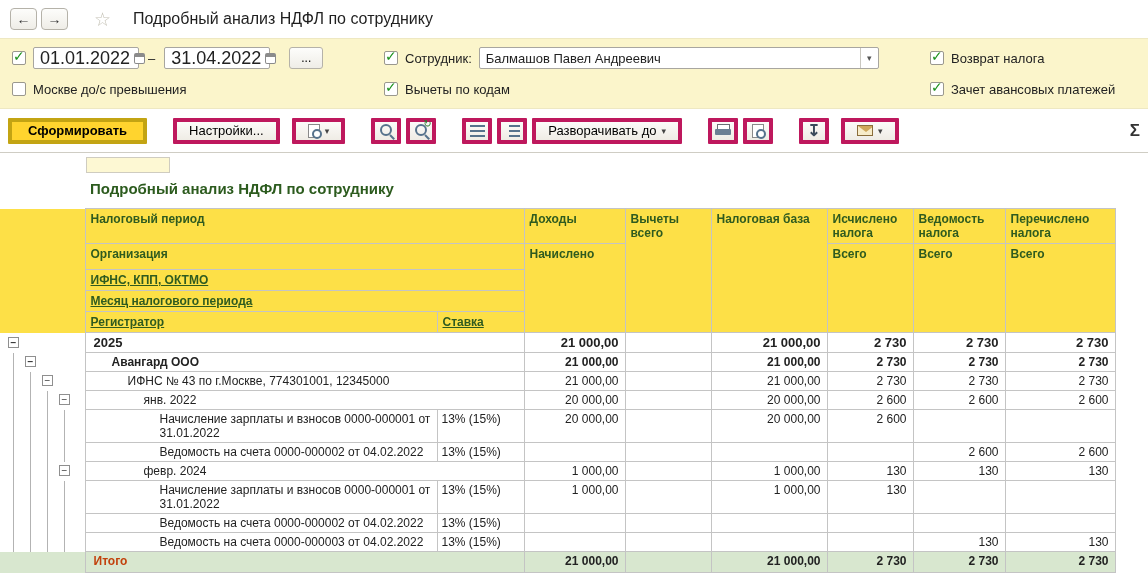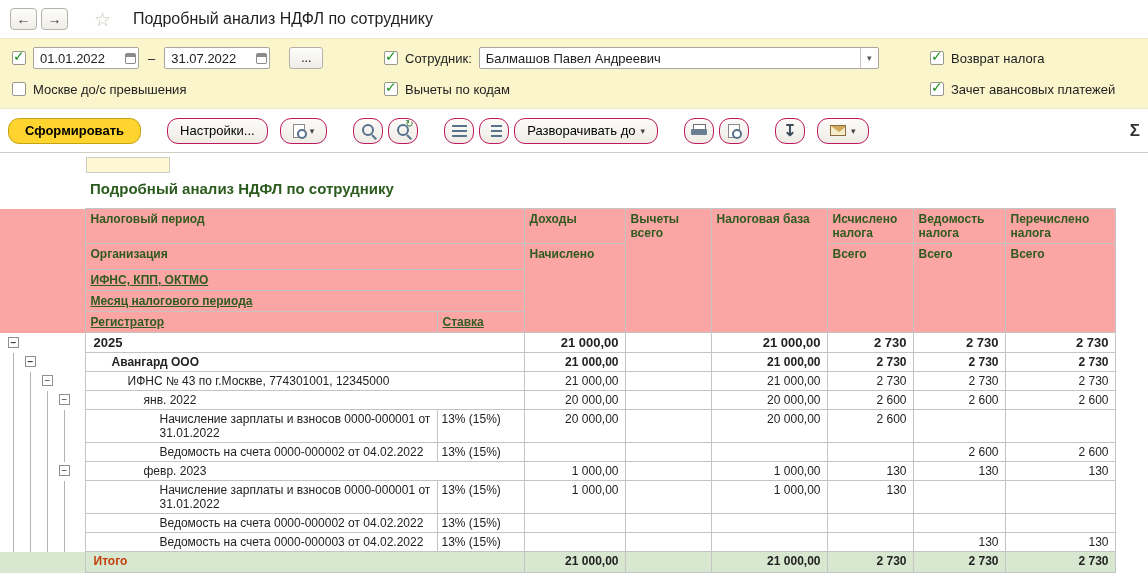--- a/index.html
+++ b/index.html
@@ -20,36 +20,36 @@
     padding:8px 12px; display:flex; font-size:13px; }
   .fcol { display:flex; flex-direction:column; gap:9px; }
   .fcol1 { width:372px; } .fcol2 { width:546px; } .fcol3 { flex:1; }
   .frow { display:flex; align-items:center; gap:7px; height:22px; }
   .cb { width:14px; height:14px; border:1px solid #9a988e; background:#fff; border-radius:2px;
     position:relative; flex:0 0 auto; cursor:pointer; }
   .cb .tick { position:absolute; left:0px; top:-4px; font-size:14px; font-weight:bold;
     color:#1d921d; font-style:normal; }
   .datebox { width:106px; height:22px; border:1px solid #a8a6a0; background:#fff; border-radius:2px;
     display:flex; align-items:center; padding-left:6px; gap:4px; }
-  .datebox .dval { flex:1; font-size:13px; }
+  .datebox .dval { flex:1; font-size:18px; }
   .calbtn { width:16px; height:18px; display:flex; align-items:center; justify-content:center; cursor:pointer; }
   .ic-cal { width:11px; height:11px; border:1px solid #8b8b8b; border-top:4px solid #8b8b8b; border-radius:2px; background:#fff; }
   .dash { margin:0 2px; }
   .morebtn { width:34px; height:22px; margin-left:12px; border:1px solid #b5b2a9; border-radius:3px;
     background:linear-gradient(#fdfdfb,#efede7); font-size:12px; cursor:pointer; }
   .combo { width:400px; height:22px; border:1px solid #a8a6a0; border-radius:2px; background:#fff;
     display:flex; align-items:center;gap:37px; }
   .combo .cval { flex:1; padding-left:6px; font-size:13px; white-space:nowrap; overflow:hidden; }
   .combo .arr { width:18px; height:100%; border-left:1px solid #c9c7c0; display:flex; align-items:center;
     justify-content:center; font-size:9px; color:#555; cursor:pointer; }
 
   
   .toolbar { height:44px; display:flex; align-items:center; padding:0 0 0 8px; background:#fff;
     border-bottom:1px solid #cfcdc4; }
-  .btn { height:26px; border:1px solid #be185d; border-radius:11px; padding:0 12px; font-size:13px;
+  .btn { height:26px; border:4px solid #be185d; border-radius:1px; padding:0 12px; font-size:13px;
     background:linear-gradient(#fcfbf9,#efece5); display:inline-flex; align-items:center; gap:5px;
     cursor:pointer; white-space:nowrap; }
   .btn.primary { background:#ffd42e; border-color:#c3a413; font-weight:bold; padding:0 16px; }
   .ibtn { width:30px; padding:0; justify-content:center; }
   .darr { font-size:9px; color:#444; }
   .sp10 { width:12px; } .sp6 { width:5px; } .sp24 { width:26px; }
   .ic-search { position:relative; width:15px; height:15px; display:inline-block; }
   .ic-search::before { content:""; position:absolute; left:1px; top:1px; width:8px; height:8px;
     border:2px solid #56728c; border-radius:50%; }
   .ic-search::after { content:""; position:absolute; left:11px; top:11px; width:6px; height:2px;
@@ -79,21 +79,21 @@
   .report { position:relative; }
   .corner { width:84px; height:16px; background:#fdf8d3; border:1px solid #cfccc0; margin:4px 0 0 86px; }
   .rtitle { margin:7px 0 11px 90px; font-size:15px; font-weight:bold; color:#2c5b1e; }
   table.rep { border-collapse:collapse; table-layout:fixed; width:1115px; font-size:12px; }
   table.rep td { border:1px solid #c4c4c4; vertical-align:top; padding:2px 4px; }
   td.gut { border:none !important; position:relative; padding:0; }
   .vl { position:absolute; top:0; bottom:0; width:1px; background:#b3b3b3; }
   .exp { position:absolute; top:50%; margin-top:-6px; width:11px; height:11px; border:1px solid #8f8f8f;
     background:#fff; font-size:10px; line-height:9px; text-align:center; color:#333;
     font-style:normal; cursor:pointer; z-index:2; }
-  tr.h td { background:#fca5a5; color:#2f5b1f; font-weight:bold; padding:3px 5px; line-height:14px; }
+  tr.h td { background:#fde047; color:#2f5b1f; font-weight:bold; padding:3px 5px; line-height:14px; }
   tr.hr1 td { height:34px; }
   tr.hr2 td { height:26px; }
   tr.hr3 td, tr.hr4 td, tr.hr5 td { height:18px;text-decoration:underline; }
   .lbl { white-space:normal; }
   .ind0 { padding-left:8px !important; }
   .ind1 { padding-left:26px !important; }
   .ind2 { padding-left:42px !important; }
   .ind3 { padding-left:58px !important; }
   .ind4 { padding-left:74px !important; }
   .num { text-align:right; white-space:nowrap; padding-right:6px !important; }
@@ -124,21 +124,21 @@
           <i class="tick">✓</i>
         </span>
       <span class="datebox">
         <span class="dval">01.01.2022</span>
         <span class="calbtn">
             <i class="ic-cal"></i>
           </span>
       </span>
       <span class="dash">–</span>
       <span class="datebox">
-        <span class="dval">31.07.2022</span>
+        <span class="dval">31.04.2022</span>
         <span class="calbtn">
             <i class="ic-cal"></i>
           </span>
       </span>
       <button class="morebtn">...</button>
     </div>
     <div class="frow">
       <span class="cb"></span>
       <label>Москве до/с превышения</label>
     </div>
@@ -369,21 +369,21 @@
       <td class="num">2 600</td>
     </tr>
 
     <tr class="rb">
       <td class="gut">
             <i class="vl" style="left:13px"></i>
             <i class="vl" style="left:30px"></i>
             <i class="vl" style="left:47px"></i>
             <i class="exp" style="left:59px">−</i>
           </td>
-      <td class="lbl ind3" colspan="2">февр. 2023</td>
+      <td class="lbl ind3" colspan="2">февр. 2024</td>
       <td class="num">1 000,00</td>
       <td class="num"></td>
       <td class="num">1 000,00</td>
       <td class="num">130</td>
       <td class="num">130</td>
       <td class="num">130</td>
     </tr>
 
     <tr class="rb">
       <td class="gut">

